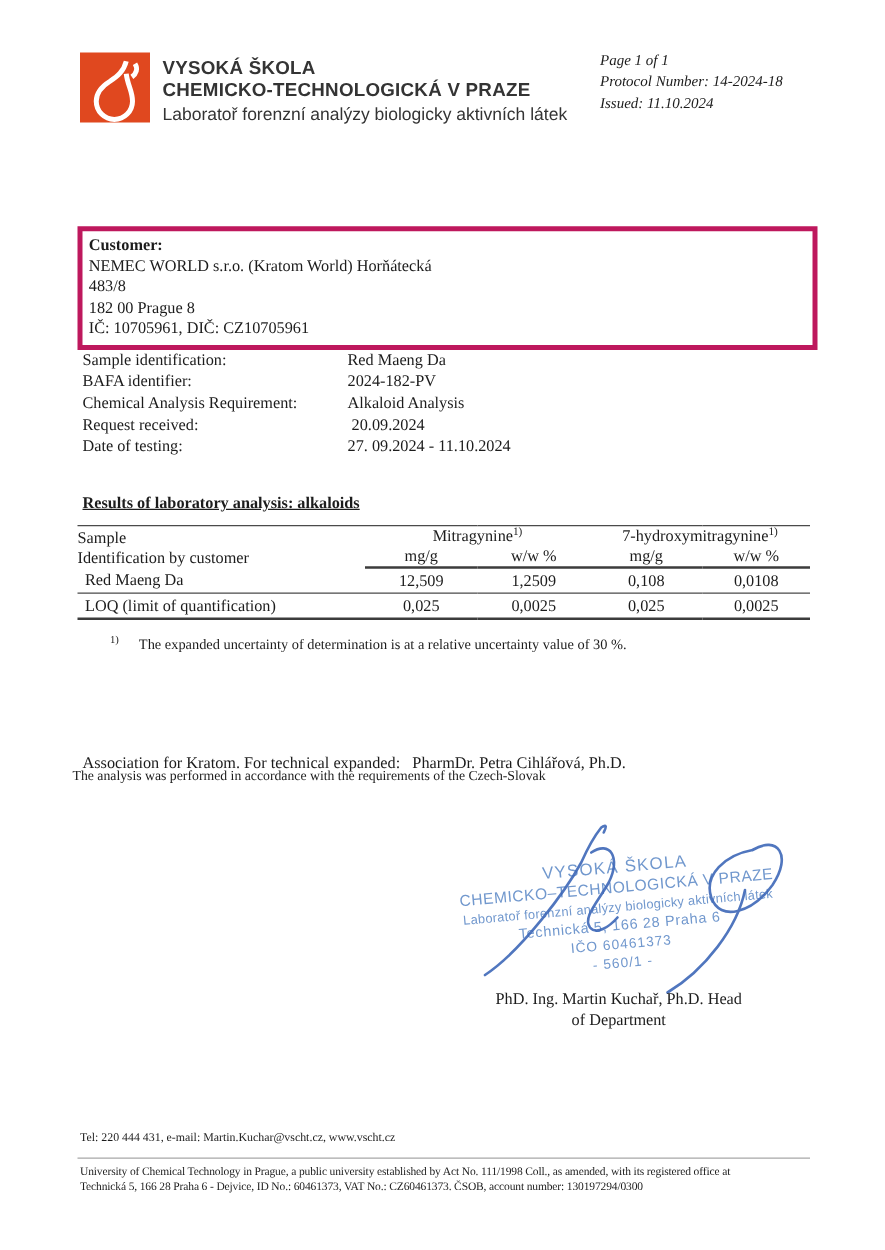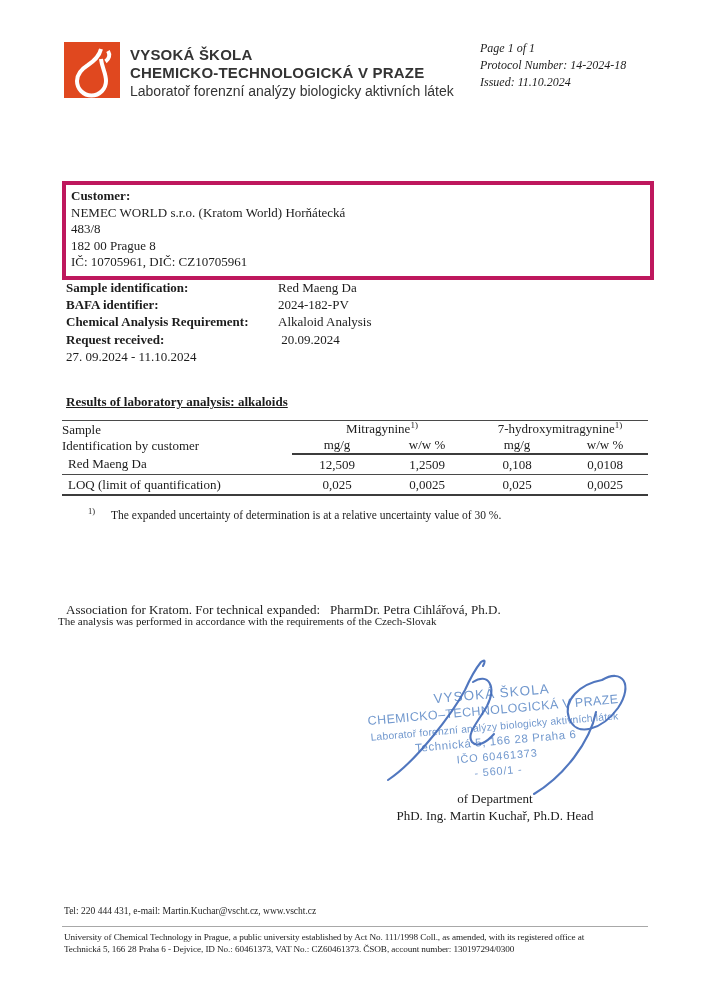--- a/index.html
+++ b/index.html
@@ -37,21 +37,21 @@
   .customer-box{
     position:absolute;left:62px;top:181px;width:574px;
     border:4px solid #be185d;
     padding:3px 5px 5px 5px;
     font-size:13px;line-height:16.5px;
   }
   .customer-label{font-weight:bold;}
   
   .sample-block{position:absolute;left:66px;top:279px;font-size:13px;}
   .sample-row{display:flex;line-height:17.2px;}
-  .sample-label{width:212px;font-weight:bold;}
+  .sample-label{width:212px;font-weight:normal;}
   .sample-value{white-space:pre-wrap;}
   
   .results-heading{
     position:absolute;left:66px;top:394px;
     font-size:13px;font-weight:bold;text-decoration:underline;
   }
   table.results{
     position:absolute;left:62px;top:420px;width:586px;
     border-collapse:collapse;font-size:13px;
   }
@@ -142,20 +142,21 @@
     </div>
     <div class="sample-row">
       <div class="sample-label">Chemical Analysis Requirement:</div>
       <div class="sample-value">Alkaloid Analysis</div>
     </div>
     <div class="sample-row">
       <div class="sample-label">Request received:</div>
       <div class="sample-value"> 20.09.2024</div>
     </div>
     <div class="sample-row">
+      <div class="sample-label">Date of testing:</div>
       <div class="sample-value">27. 09.2024 - 11.10.2024</div>
     </div>
   </div>
 
   <div class="results-heading">Results of laboratory analysis: alkaloids</div>
 
   <table class="results">
     <colgroup>
       <col style="width:230px">
         <col style="width:90px">
@@ -218,22 +219,22 @@
   <svg class="signature-svg" width="310" height="170" viewBox="0 0 310 170">
     <g fill="none" stroke="#3E68B8" stroke-width="2.1" stroke-linecap="round" opacity="0.9">
       <path d="M 133 26 q 4 -8 -2 -4 q -8 10 -16 28 C 103 72 68 120 38 140"></path>
       <path d="M 123 42 C 138 32 147 46 137 66 C 128 82 116 94 122 102 C 127 108 137 102 144 94"></path>
       <path d="M 252 40 C 272 28 284 44 268 68 C 252 90 226 98 219 78 C 213 60 230 44 252 40"></path>
       <path d="M 246 72 C 240 102 214 136 184 154"></path>
     </g>
   </svg>
 
   <div class="signatory">
+    <div>PhD. Ing. Martin Kuchař, Ph.D. Head</div>
     <div>of Department</div>
-    <div>PhD. Ing. Martin Kuchař, Ph.D. Head</div>
   </div>
 
   <div class="footer-contact">Tel: 220 444 431, e-mail: Martin.Kuchar@vscht.cz, www.vscht.cz</div>
   <div class="footer-rule"></div>
   <div class="footer-legal">
     <div class="nowrap">University of Chemical Technology in Prague, a public university established by Act No. 111/1998 Coll., as amended, with its registered office at</div>
     <div class="nowrap">Technická 5, 166 28 Praha 6 - Dejvice, ID No.: 60461373, VAT No.: CZ60461373. ČSOB, account number: 130197294/0300</div>
   </div>
 
 </div>

